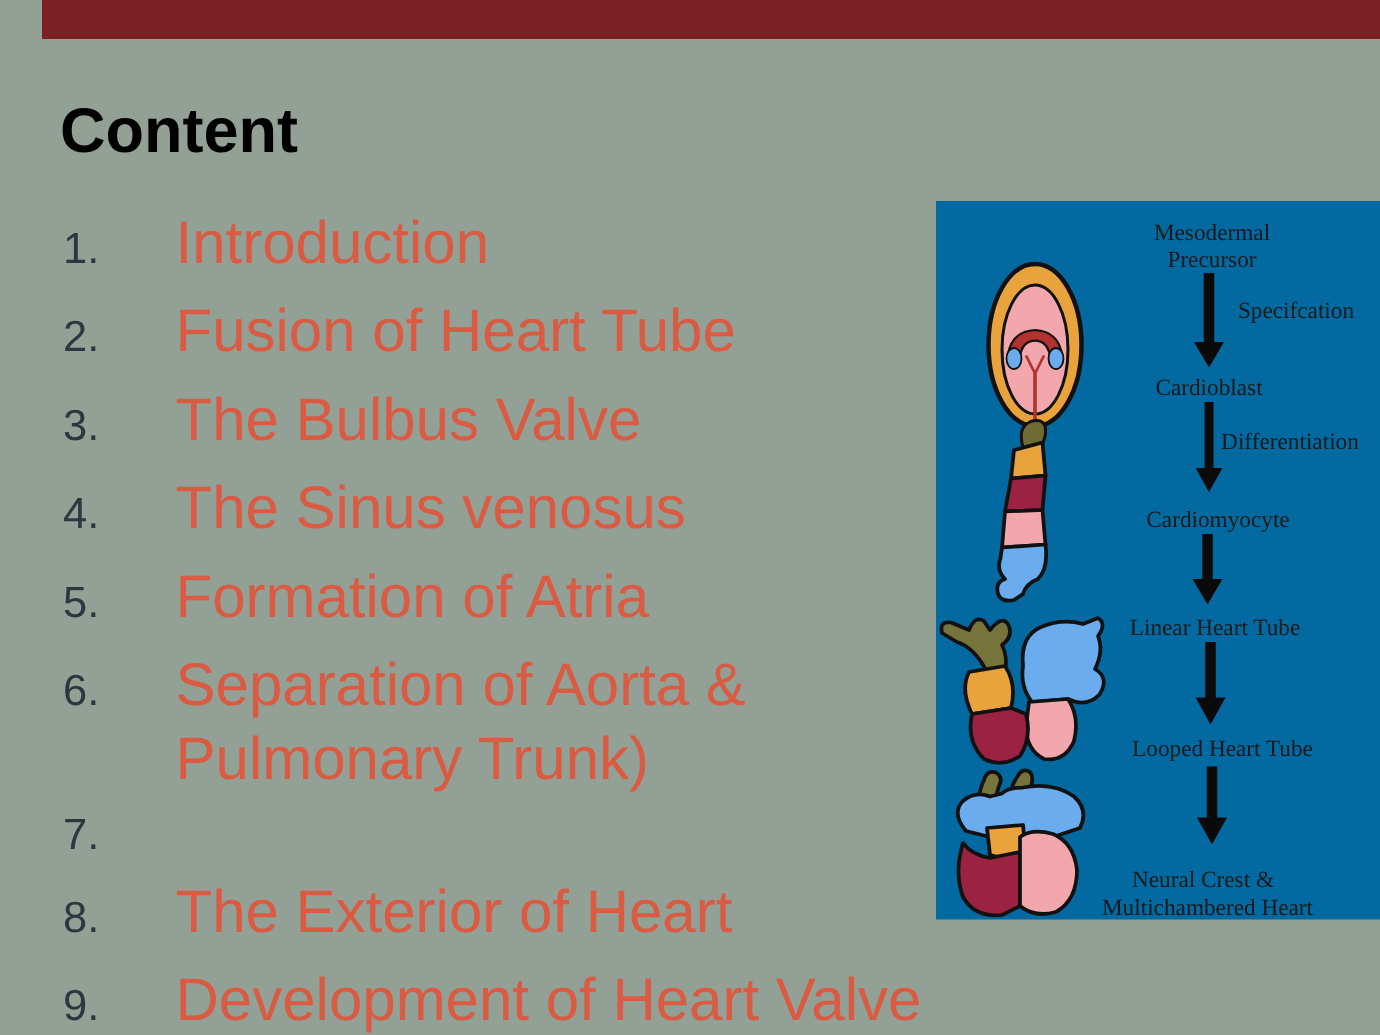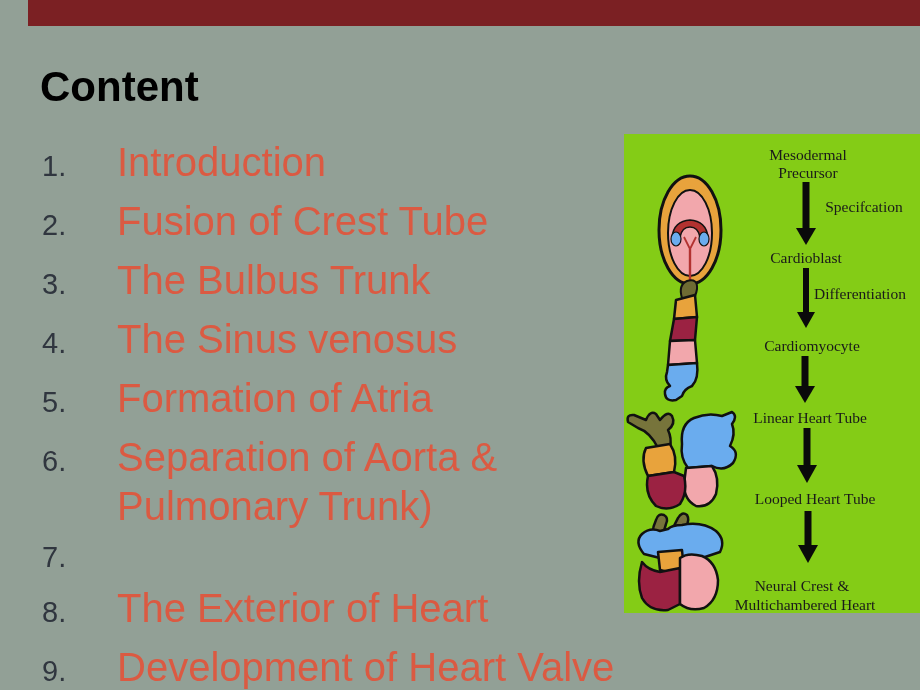--- a/index.html
+++ b/index.html
@@ -42,21 +42,21 @@
     width: 535px;
     font-size: 40px;
     line-height: 49px;
     color: #DB5A42;
     margin-left: 24px;
   }
   .diagram-panel {
     position: absolute;
     left: 624px; top: 134px;
     width: 296px; height: 479px;
-    background: #84cc16;
+    background: #0369a1;
   }
   .diagram-panel svg { display: block; }
   .flow-label {
     font-family: "Liberation Serif", serif;
     font-size: 15.5px;
     fill: #1a1a1a;
   }
 </style>
 </head>
 <body>
@@ -65,25 +65,25 @@
 
 <div class="slide-title">Content</div>
 
 <ol class="toc">
   <li>
     <span class="num">1.</span>
     <span class="item-text">Introduction</span>
   </li>
   <li>
     <span class="num">2.</span>
-    <span class="item-text">Fusion of Crest Tube</span>
+    <span class="item-text">Fusion of Heart Tube</span>
   </li>
   <li>
     <span class="num">3.</span>
-    <span class="item-text">The Bulbus Trunk</span>
+    <span class="item-text">The Bulbus Valve</span>
   </li>
   <li>
     <span class="num">4.</span>
     <span class="item-text">The Sinus venosus</span>
   </li>
   <li>
     <span class="num">5.</span>
     <span class="item-text">Formation of Atria</span>
   </li>
   <li>

